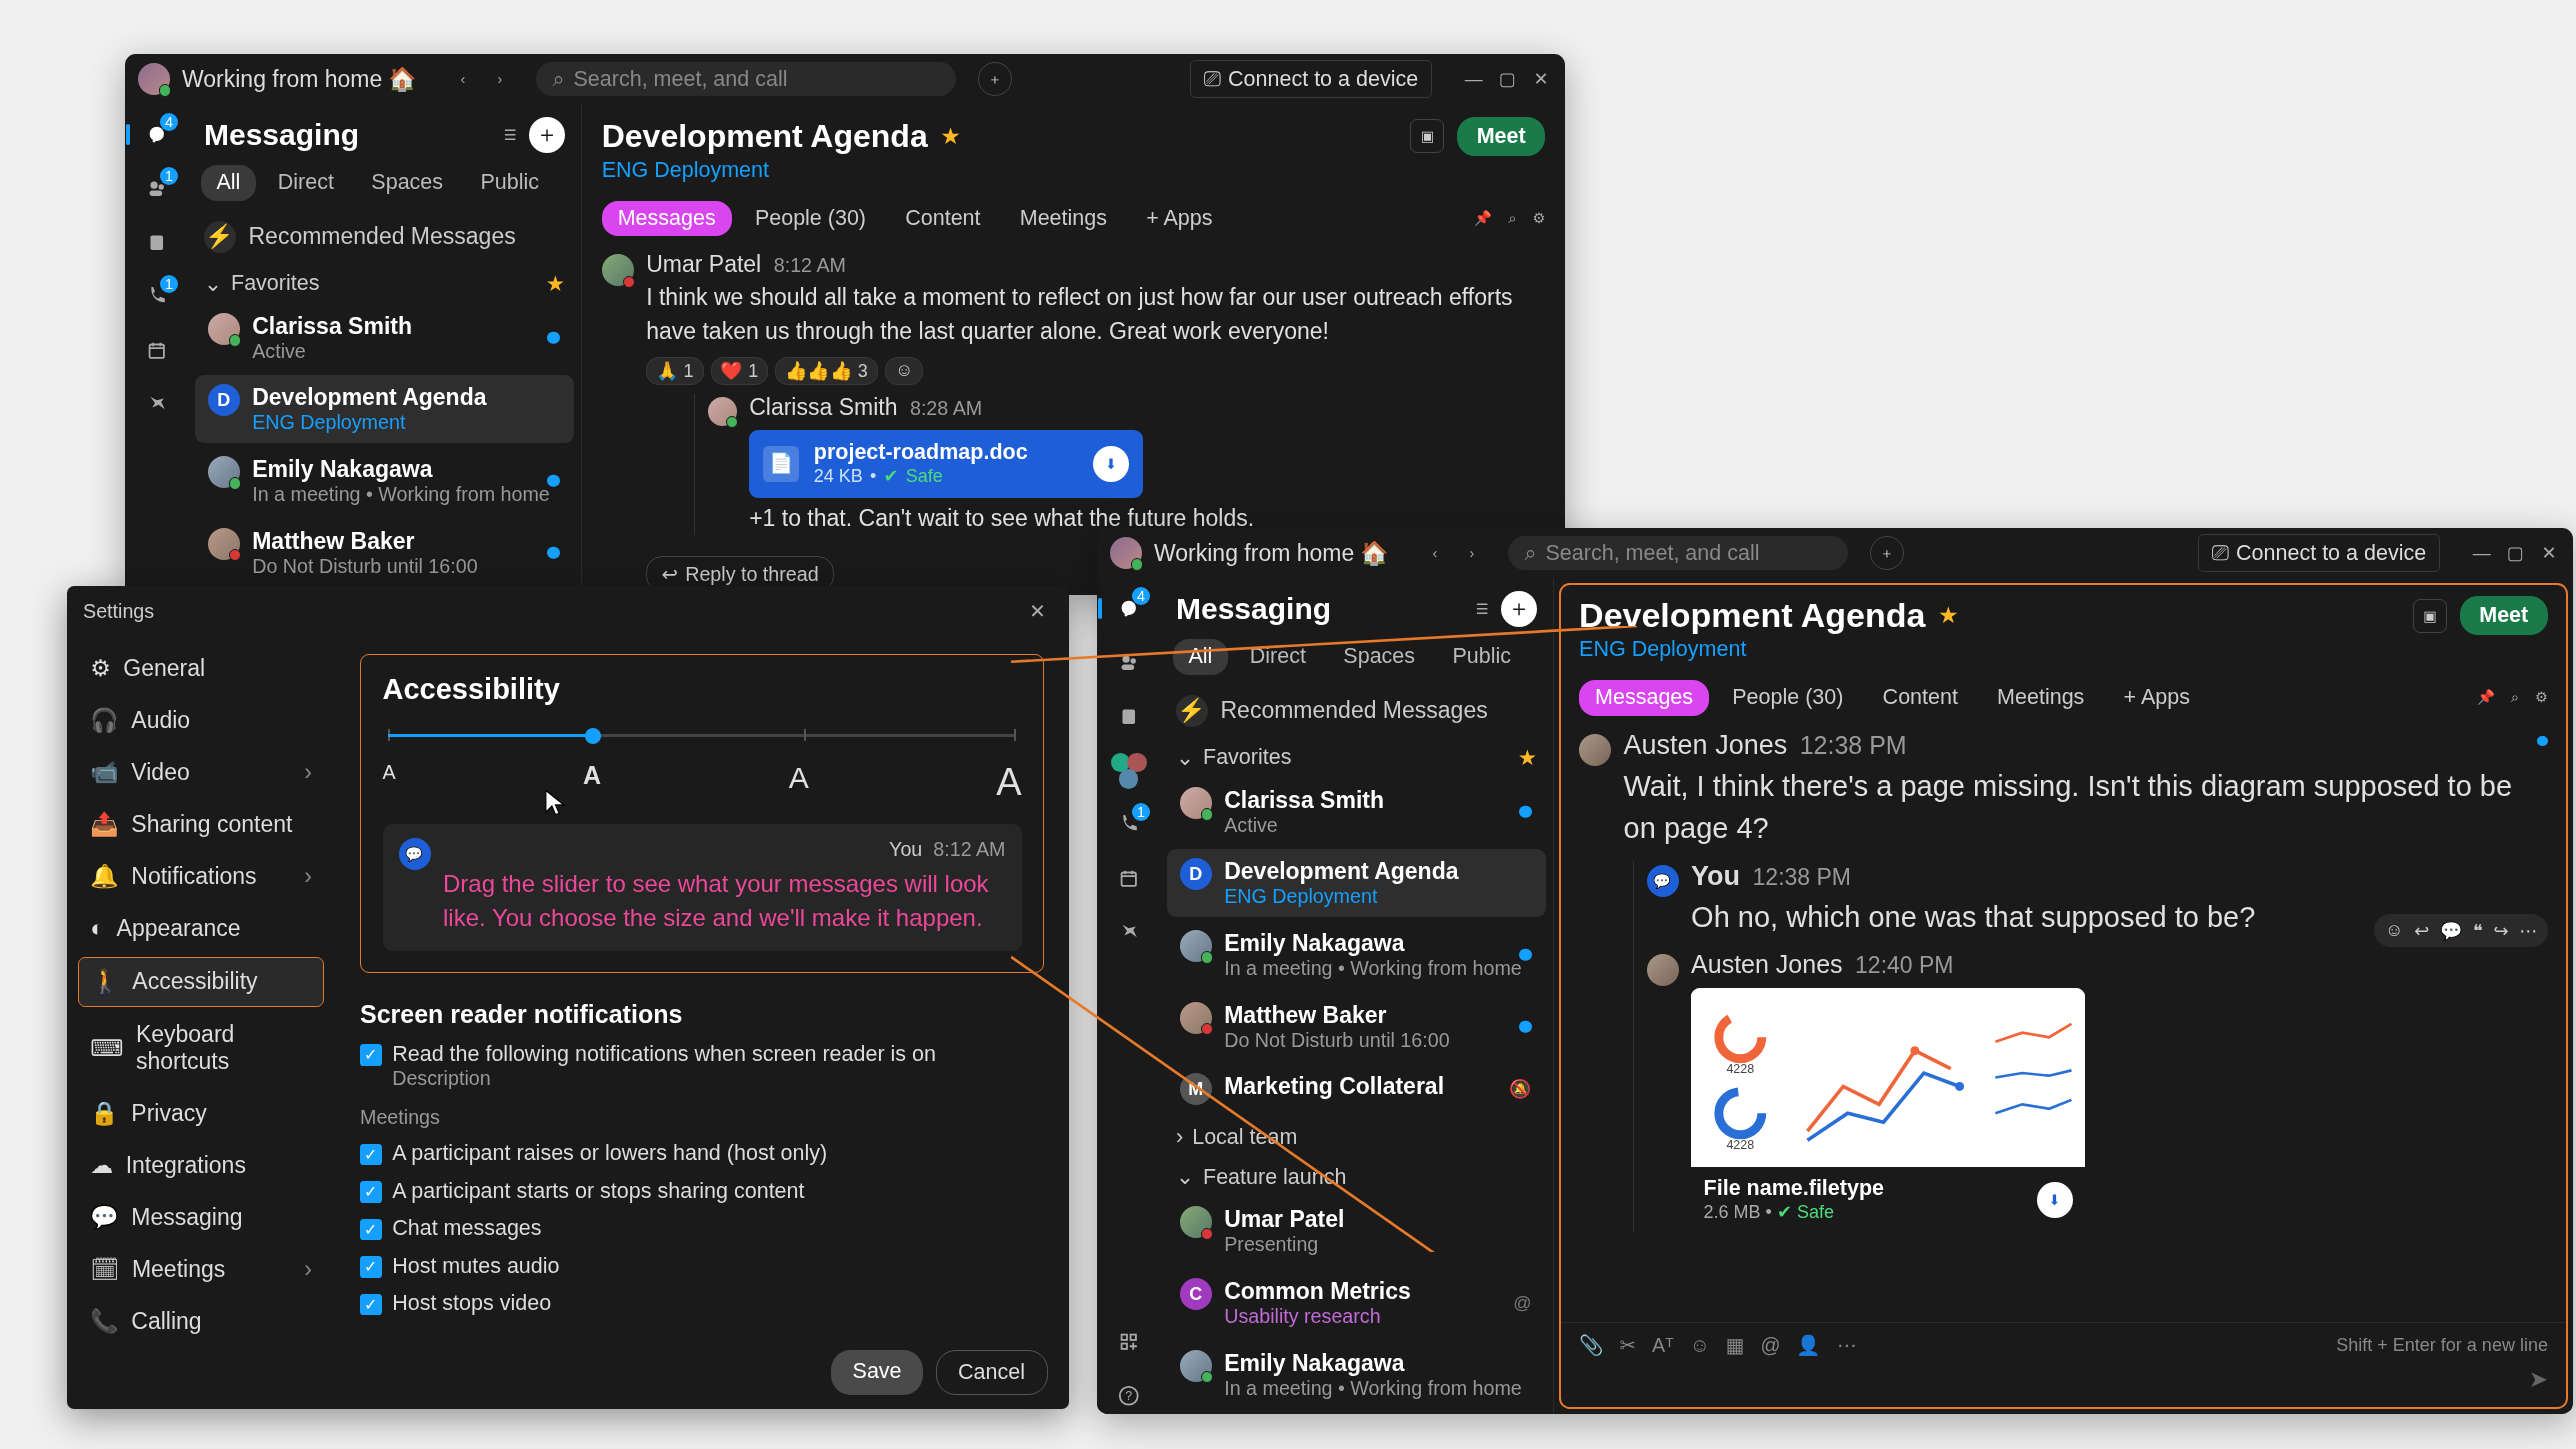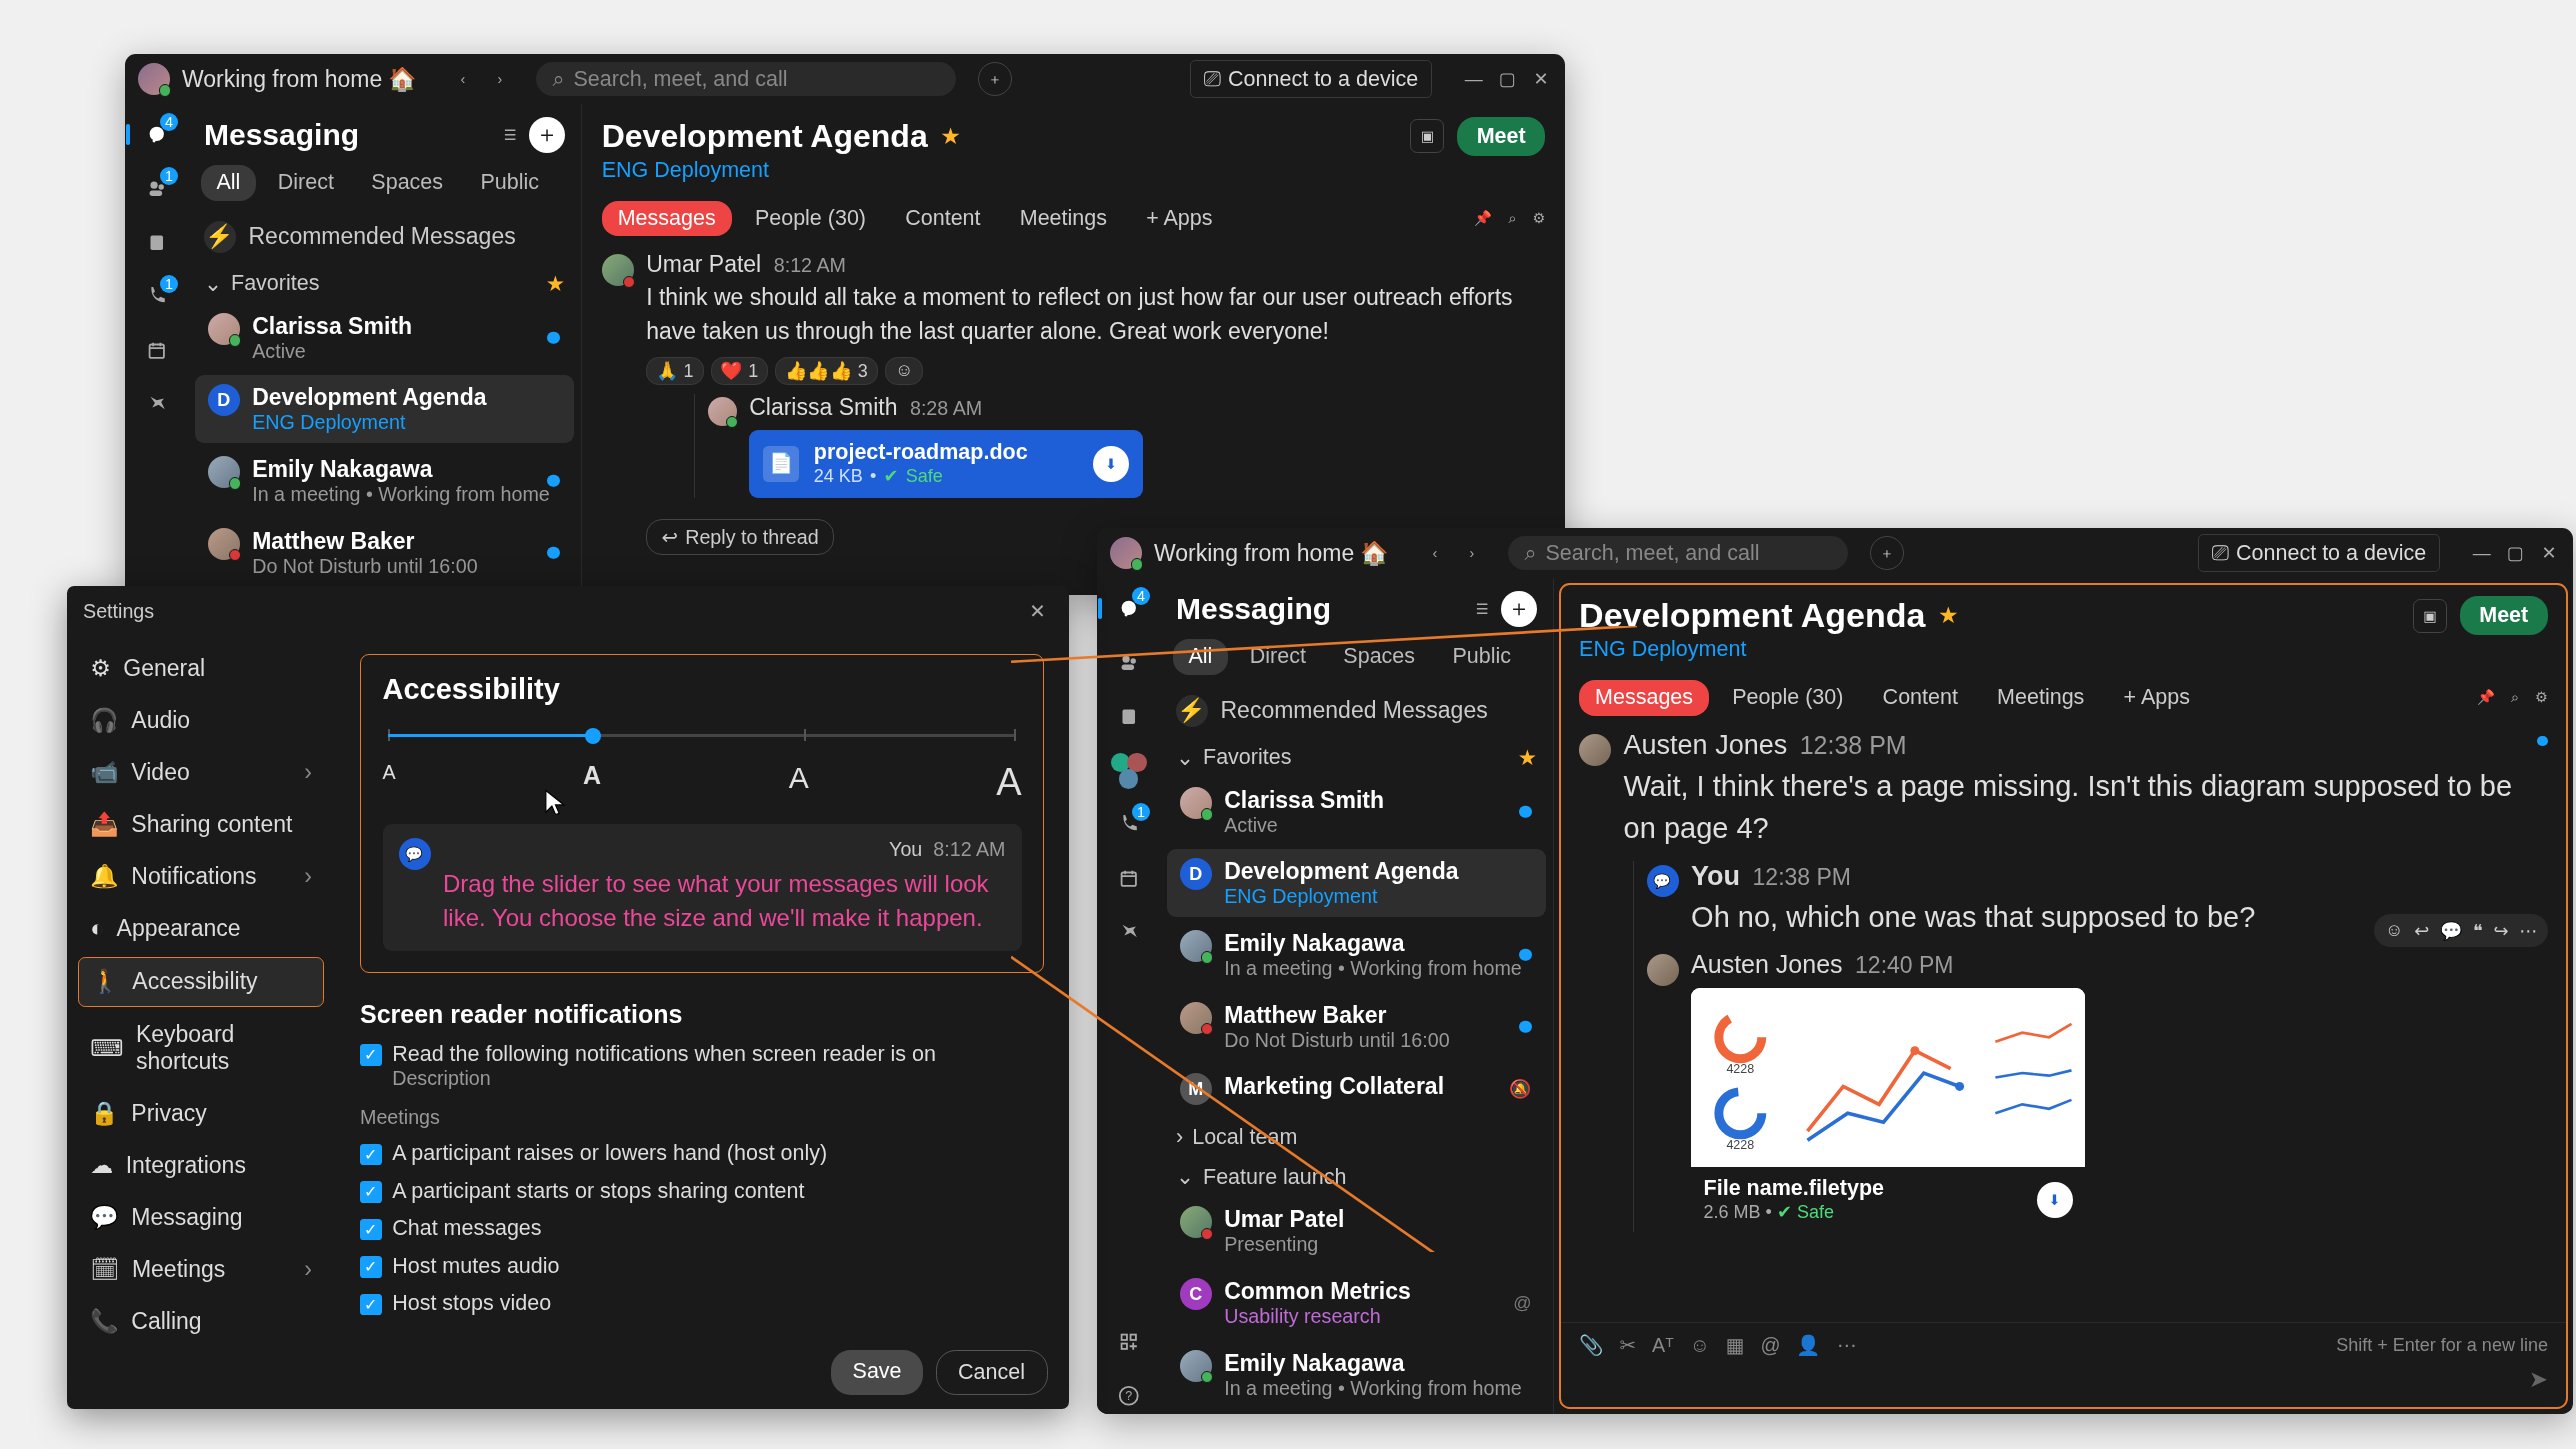--- a/index.html
+++ b/index.html
@@ -74,21 +74,21 @@
 .hdr-row1 { display:flex; align-items:center; }
 .space-title { font-size:32px; font-weight:700; color:#fff; }
 .space-title.lg { font-size:34px; }
 .star-icon { color:#ffb627; margin-left:12.5px; font-size:23px; }
 .hdr-actions { margin-left:auto; display:flex; align-items:center; gap:12.5px; }
 .sq-icon { width:34px; height:34px; border:0.9px solid #444; border-radius:7.2px; display:inline-flex; align-items:center; justify-content:center; color:#ccc; cursor:pointer; }
 .meet-btn { padding:7.2px 19.7px; border-radius:18px; background:#1b7a4a; color:#fff; font-size:21.5px; font-weight:600; cursor:pointer; }
 .space-sub { font-size:21.5px; color:#15a0ff; margin-top:1.8px; cursor:pointer; }
 .main-tabs { display:flex; align-items:center; gap:7.2px; padding:12.5px 19.7px 9px; }
 .main-tabs .mt { padding:5.4px 16px; border-radius:16px; font-size:21.5px; color:#ccc; cursor:pointer; }
-.main-tabs .mt.active { background:#ef4444; color:#fff; }
+.main-tabs .mt.active { background:#d946ef; color:#fff; }
 .main-tabs .right-icons { margin-left:auto; display:flex; gap:16px; color:#aaa; }
 .main-tabs .right-icons span { cursor:pointer; }
 
 .messages { flex:1; overflow:auto; padding:5.4px 19.7px 9px; }
 .msg { display:flex; gap:12.5px; margin-bottom:12.5px; }
 .msg .avatar { margin-top:3.6px; }
 .msg-body { flex:1; }
 .msg-meta { display:flex; align-items:baseline; gap:12.5px; }
 .msg-meta .name { font-size:23px; color:#ddd; }
 .msg-meta .time { font-size:19.7px; color:#999; }
@@ -346,20 +346,21 @@
                       <div class="fname">project-roadmap.doc</div>
                       <div class="fmeta">
                           <span>24 KB</span>
                           <span>•</span>
                           <span class="safe">✔</span>
                           <span class="safe">Safe</span>
                         </div>
                     </div>
                     <span class="dl-circle">⬇</span>
                   </div>
+                  <div class="msg-text">+1 to that. Can't wait to see what the future holds.</div>
                 </div>
               </div>
             </div>
             <div class="reply-thread">
               <span>↩</span>
               <span>Reply to thread</span>
             </div>
           </div>
         </div>
       </div>

